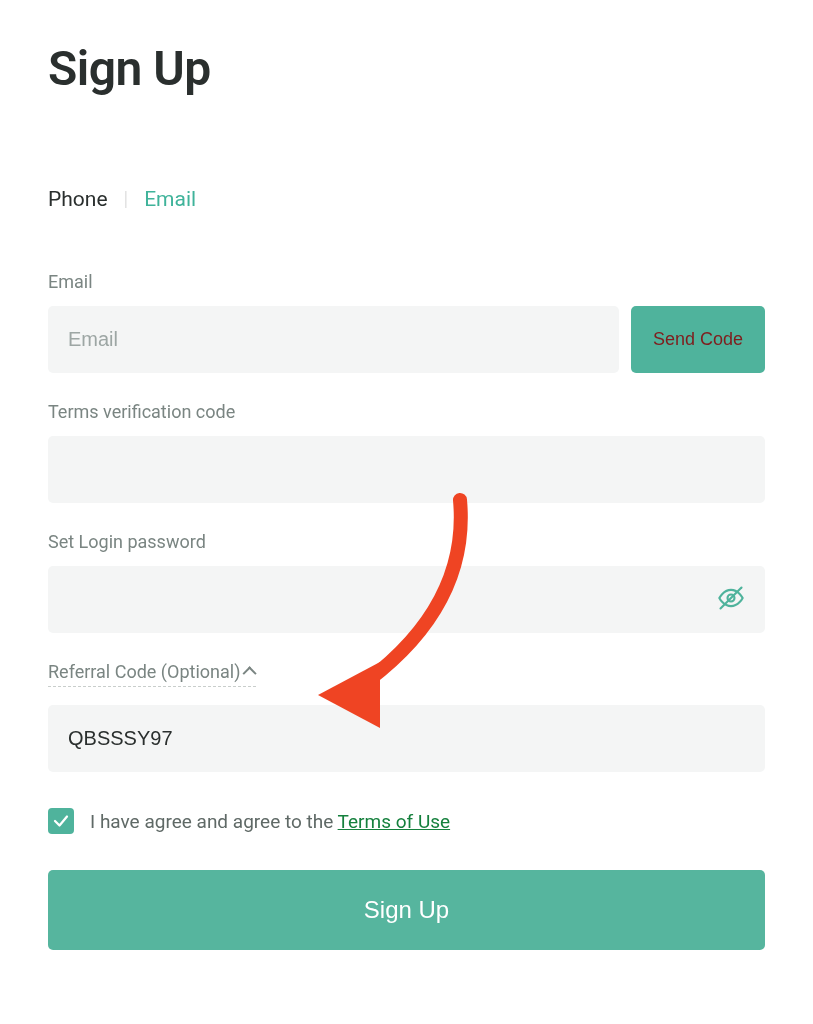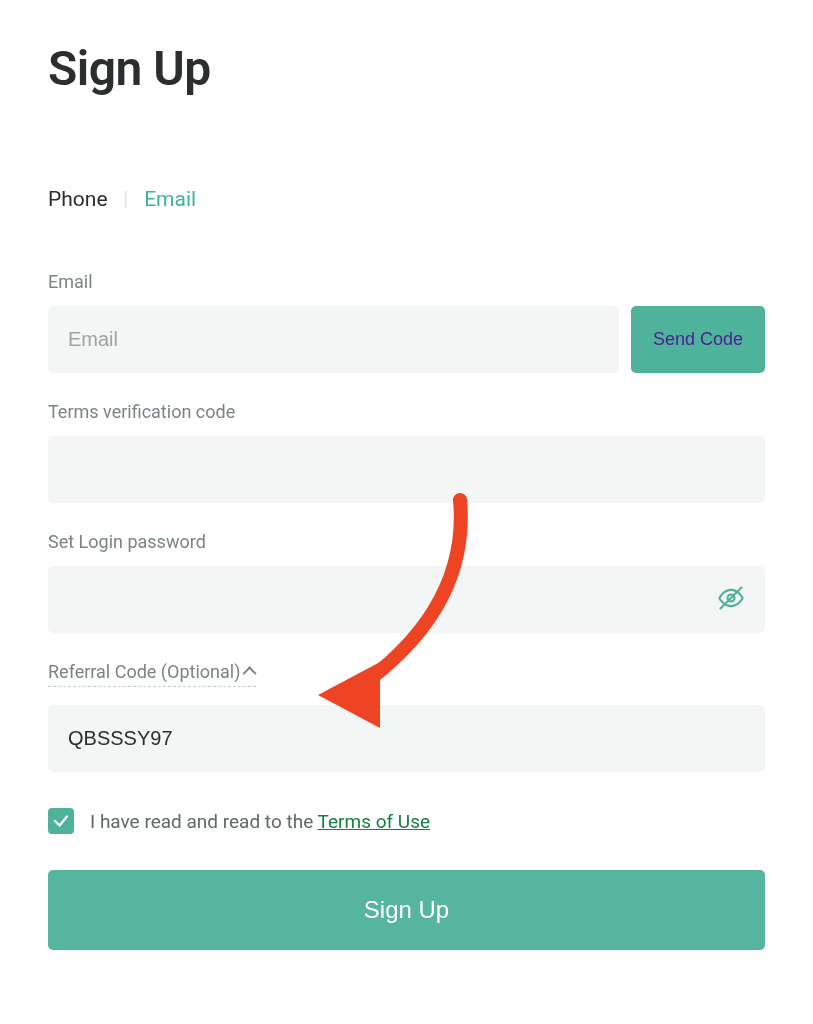--- a/index.html
+++ b/index.html
@@ -46,21 +46,21 @@
       border-radius: 5px;
       padding: 22px 20px;
       font-size: 20px;
       color: #2a2f2e;
       outline: none;
       width: 100%;
     }
     .text-input::placeholder { color: #9da6a4; }
     .send-code-btn {
       background: #4fb39c;
-      color: #4c1d95;
+      color: #7f1d1d;
       border: none;
       border-radius: 5px;
       padding: 0 22px;
       font-size: 18px;
       font-weight: 500;
       cursor: pointer;
     }
     .password-wrap {
       position: relative;
     }
@@ -181,21 +181,21 @@
   <input type="text" class="text-input" value="QBSSSY97" style="">
 </div>
 
 <div class="terms-row">
   <div class="checkbox">
     <svg width="18" height="18" viewBox="0 0 24 24" fill="none" stroke-width="3" stroke-linecap="round" stroke-linejoin="round">
       <polyline points="4 12 10 18 20 6"></polyline>
     </svg>
   </div>
   <div class="terms-text">
-    <span>I have read and read to the </span><span class="terms-link">Terms of Use</span>
+    <span>I have agree and agree to the </span><span class="terms-link">Terms of Use</span>
   </div>
 </div>
 
 <button class="signup-btn">Sign Up</button>
 
 <svg class="annotation-arrow" width="200" height="240" viewBox="0 0 200 240">
   <path d="M 160 10 Q 170 120 55 200" stroke="#ef4423" stroke-width="14" fill="none" stroke-linecap="round"></path>
   <polygon points="18,205 80,172 80,238" fill="#ef4423"></polygon>
 </svg>
 

